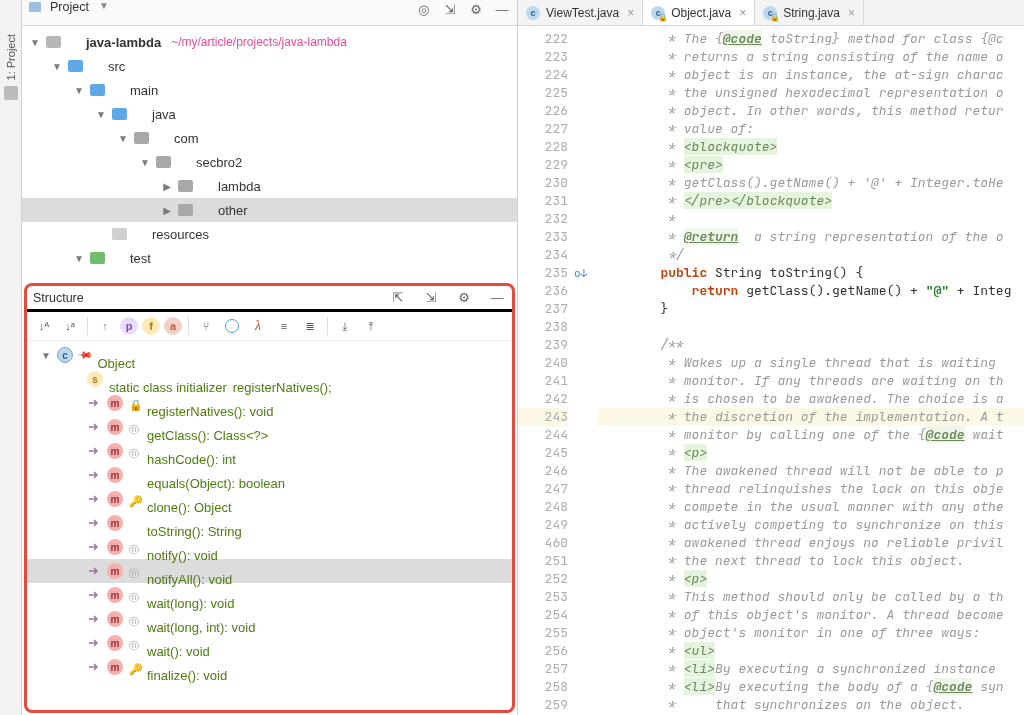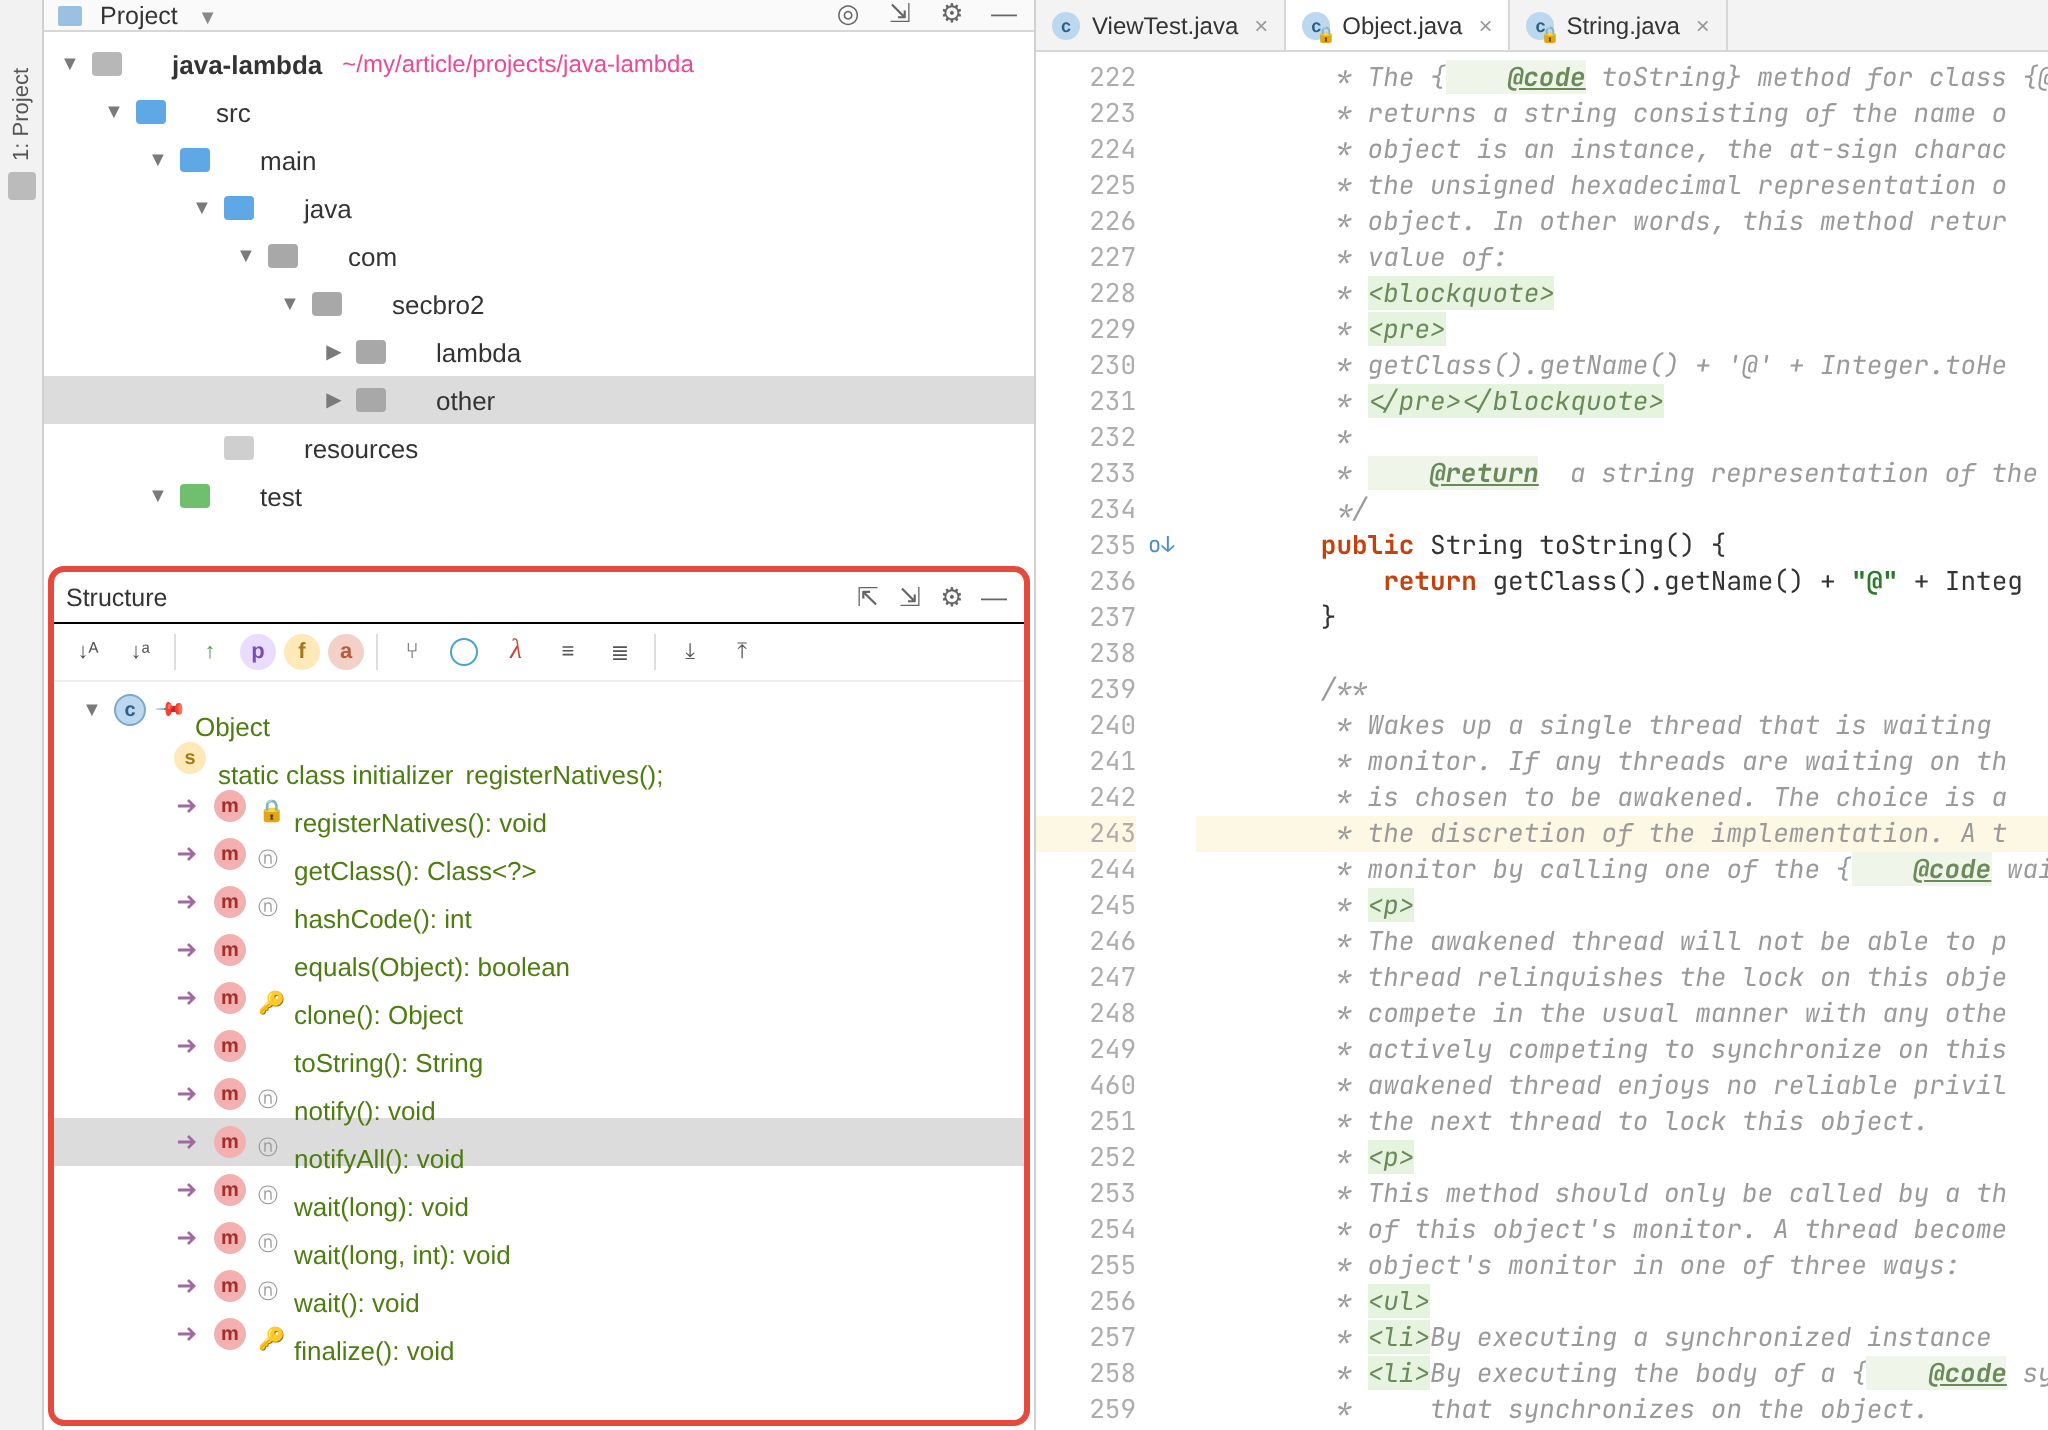--- a/index.html
+++ b/index.html
@@ -4,21 +4,21 @@
 <style>
   * { box-sizing: border-box; margin: 0; padding: 0; }
   html, body { width: 1024px; height: 715px; font-family: "Segoe UI", Arial, sans-serif; font-size: 13px; background: #fff; overflow: hidden; }
   .app { display: flex; height: 100%; }
   
   .rail { width: 22px; background: #f2f2f2; border-right: 1px solid #d0d0d0; display: flex; flex-direction: column; align-items: center; padding-top: 34px; gap: 6px; }
   .rail-text { writing-mode: vertical-rl; transform: rotate(180deg); font-size: 11px; color: #555; }
   .rail-icon { width: 14px; height: 14px; background: #bbb; border-radius: 2px; }
   
   .left { width: 496px; display: flex; flex-direction: column; border-right: 1px solid #d0d0d0; }
-  .panel-header { display:flex; align-items:flex-end; height: 16px; border-bottom:1px solid #d7d7d7; padding:0 6px; gap:8px; background:#fafafa; }
+  .panel-header { display:flex; align-items:flex-start; height: 26px; border-bottom:1px solid #d7d7d7; padding:0 6px; gap:8px; background:#fafafa; }
   .ph-icon { width:14px; height:14px; display:inline-flex; align-items:center; justify-content:center; }
   .ph-title { font-size:12.5px; color:#333; }
   .ph-caret { color:#888; font-size:10px; margin-left:2px; }
   .ph-spacer { flex:1; }
   .hicon { width:18px; height:18px; display:inline-flex; align-items:center; justify-content:center; color:#666; cursor:pointer; border-radius:3px; }
   
   .tree { flex:1 1 auto; overflow:auto; padding:4px 0; }
   .node { display:flex; align-items:center; height:24px; gap:6px; padding-right:6px; cursor:default; white-space:nowrap; }
   .node.sel { background:#dcdcdc; }
   .arrow { width:10px; color:#7a7a7a; font-size:10px; text-align:center; }
@@ -26,21 +26,21 @@
   .folder { color:#333;padding-left:19px; }
   .folder-icon { width:15px; height:12px; background:#cfcfcf; border-radius:2px; position:relative; }
   .folder-icon.mod { background:#b7b7b7; }
   .folder-icon.src { background:#5fa8e6; }
   .folder-icon.test { background:#6fbf6f; }
   .folder-icon.pkg { background:#a8a8a8; }
   .bold { font-weight:bold; }
   .dim { color:#ec4899; margin-left:4px; font-size:12px; }
   
   .structure { border:3px solid #e64a3c; border-radius:8px; margin:0 2px 2px 2px; display:flex; flex-direction:column; height: 430px; background:#fff; }
-  .str-header { display:flex; align-items:center; height:26px; border-bottom:1px solid #000000; padding:0 6px; gap:3px; }
+  .str-header { display:flex; align-items:center; height:26px; border-bottom:3px solid #000000; padding:0 6px; gap:15px; }
   .str-toolbar { display:flex; align-items:center; gap:4px; padding:4px 6px; border-bottom:1px solid #eee; }
   .tbtn { width:22px; height:20px; display:inline-flex; align-items:center; justify-content:center; border-radius:3px; font-size:11px; cursor:pointer; color:#555; }
   .tbtn.round { border-radius:50%; width:18px; height:18px; font-weight:bold; }
   .tbtn.p { background:#e9dcff; color:#7a4fb0; }
   .tbtn.f { background:#ffe9b8; color:#a17a1e; }
   .tbtn.a { background:#f3d0c8; color:#b85a3e; }
   .tbtn.circle { border:1.8px solid #4aa0d8; border-radius:50%; width:14px; height:14px; }
   .tbtn.lambda { color:#c9473a; font-style:italic; font-family:serif; font-size:14px; }
   .tsep { width:1px; height:18px; background:#ddd; margin:0 2px; }
   .str-tree { flex:1; overflow:auto; padding:2px 0; }
@@ -70,21 +70,21 @@
   .gline { height:18px; }
   .gline.hl { background:#fdf8e4; }
   .overrides { position:absolute; left:56px; font-size:11px; color:#4a8ed4; }
   .code { flex:1; padding:4px 0 0 0; line-height:18px; white-space:pre; overflow:hidden; color:#333; }
   .cl { height:18px; }
   .cl.hl { background:#fdf8e4; }
   .cmt { color:#9a9a9a; font-style:italic; }
   .kw { color:#c2410c; font-weight:bold; }
   .str { color:#2a7a2a; font-weight:bold; }
   .tag { background:#e6f3df; color:#6a8a5a; font-style:italic; }
-  .jdkw { color:#6a8a5a; font-style:italic; font-weight:bold; text-decoration:underline; background:#f0f5ea;padding-left:31px;}
+  .jdkw { color:#6a8a5a; font-style:italic; font-weight:bold; text-decoration:underline; background:#f0f5ea;}
   svg { display:block; }
 </style>
 </head>
 <body>
 
 <div class="app">
 
   <div class="rail">
     <span class="rail-text">1: Project</span>
     <span class="rail-icon"></span>

